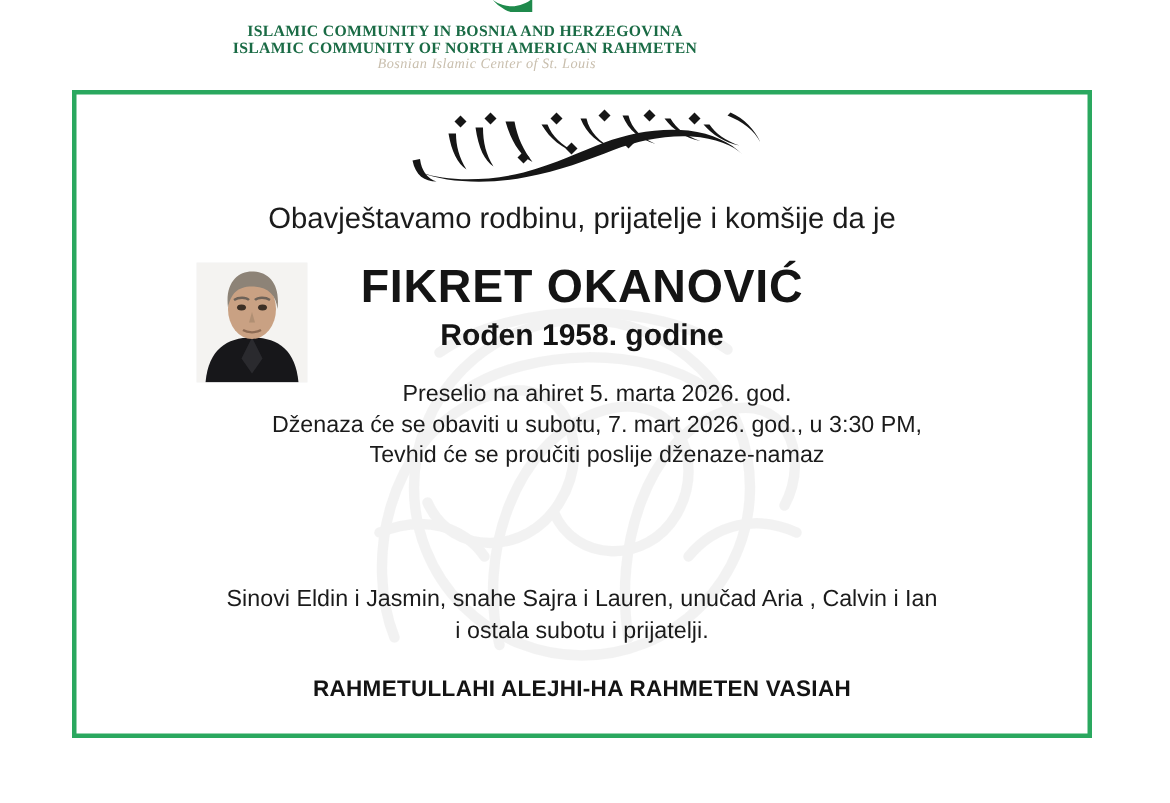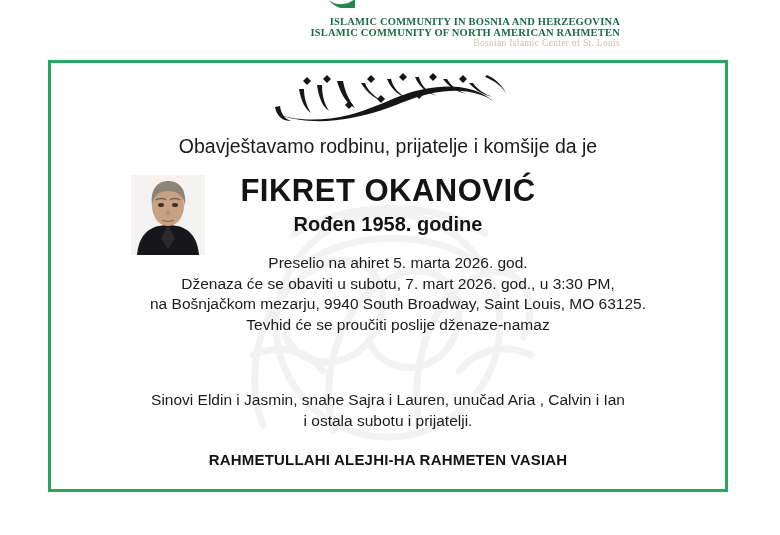--- a/index.html
+++ b/index.html
@@ -15,21 +15,21 @@
     position: relative;
   }
 
   
   .masthead {
     position: absolute;
     left: 0;
     top: 0;
     width: 620px;
     height: 58px;
-    text-align: right;
+    text-align: center;
   }
   .logo-wrap {
     position: absolute;
     left: 50%;
     top: -26px;
     transform: translateX(-50%);
     width: 90px;
     height: 34px;
     overflow: hidden;
   }
@@ -48,20 +48,21 @@
     line-height: 11.5px;
     white-space: nowrap;
   }
   .masthead-line.l1 { position: absolute; left: 0; right: 0; top: 16px; }
   .masthead-line.l2 { position: absolute; left: 0; right: 0; top: 27px; }
   .masthead-sub {
     position: absolute;
     left: 0; right: 0;
     top: 38px;
     font-family: "Liberation Serif", serif;
+    font-style: italic;
     font-size: 9.5px;
     color: #c9bfae;
     letter-spacing: 0.3px;
     white-space: nowrap;
     padding-left: 29px;
   }
 
   
   .card {
     position: absolute;
@@ -272,21 +273,20 @@
       </svg>
     </div>
 
     <div class="announce">Obavještavamo rodbinu, prijatelje i komšije da je</div>
     <div class="deceased-name">FIKRET OKANOVIĆ</div>
     <div class="born">Rođen 1958. godine</div>
 
     <div class="body-block">
       <div class="body-line">Preselio na ahiret 5. marta  2026. god.</div>
       <div class="body-line">Dženaza će se obaviti u subotu, 7. mart 2026. god., u 3:30 PM,</div>
-      <div class="body-line">na Bošnjačkom mezarju, 9940 South Broadway, Saint Louis, MO 63125.</div>
       <div class="body-line">Tevhid će se proučiti poslije dženaze-namaz</div>
     </div>
 
 
     <div class="family-block">
       <div class="family-line">Sinovi Eldin i Jasmin, snahe Sajra i Lauren, unučad Aria , Calvin i Ian</div>
       <div class="family-line">i  ostala subotu i prijatelji.</div>
     </div>
 
     <div class="dua">RAHMETULLAHI ALEJHI-HA RAHMETEN VASIAH</div>

